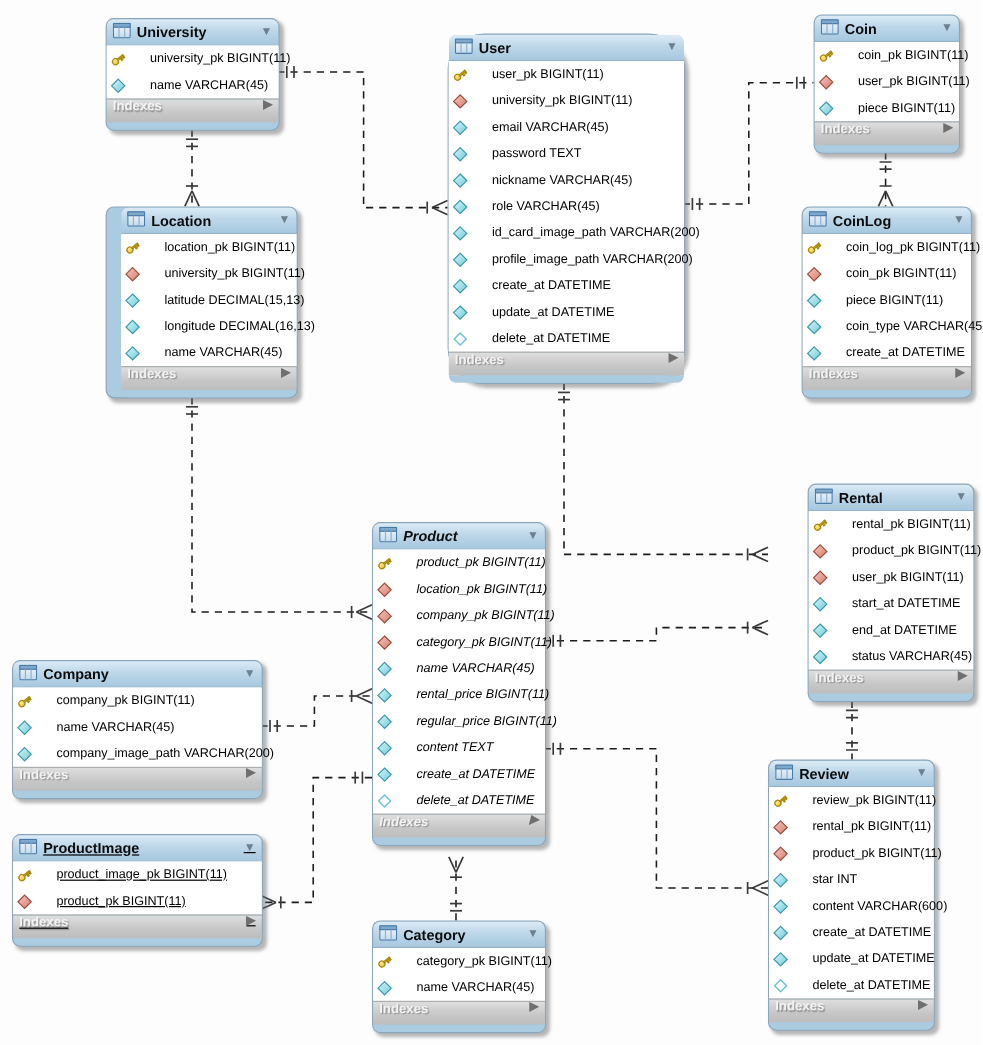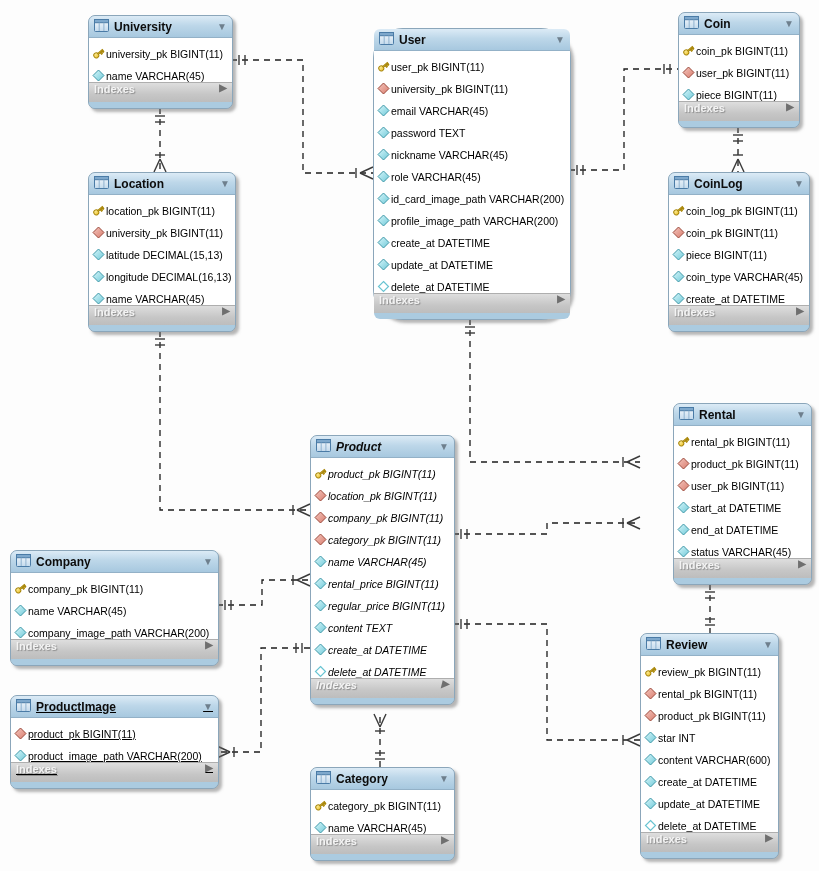--- a/index.html
+++ b/index.html
@@ -16,21 +16,21 @@
   .tbl-header {
     height:21px; display:flex; align-items:center; gap:5px; padding:0 5px;
     background:linear-gradient(180deg,#dcebf6 0%,#bdd7e9 45%,#a7c8df 100%);
     border-radius:6px 6px 0 0; border-bottom:1px solid #93b1c7;
     font-weight:bold; font-size:12px; color:#0c0c0c;
   }
   .tbl-header .spacer { flex:1; }
   .collapse-arrow { color:#6e7f8d; font-size:10px; line-height:1; cursor:pointer; }
   .tbl-rows { background:#ffffff; }
   .tbl-row {
-    height:22px; display:flex; align-items:flex-end; gap:1px; padding:0 3px;
+    height:22px; display:flex; align-items:center; gap:20px; padding:0 3px;
     font-size:10.5px; color:#000; white-space:nowrap; background:#fff;
   }
   .tbl-row .icon { flex:0 0 auto; display:flex; }
   .tbl-footer {
     height:19px; display:flex; justify-content:space-between;
     padding:0 5px; background:linear-gradient(180deg,#dedede 0%,#c6c6c6 60%,#bdbdbd 100%);
     border-top:1px solid #aeaeae; font-weight:bold; font-size:11px;
     color:#f3f3f3; text-shadow:1px 1px 1px #8e8e8e;
   }
   .expand-arrow { color:#6f6f6f; font-size:10px; line-height:1; text-shadow:none; cursor:pointer; }
@@ -420,21 +420,21 @@
           </span>
           <span>create_at DATETIME</span>
         </div>
       </div>
       <div class="tbl-footer">
         <span>Indexes</span>
         <span class="expand-arrow">▶</span>
       </div>
       <div class="tbl-strip"></div>
     </div>
-    <div class="db-table" style="left: 88px; top: 172px; width: 146px;">
+    <div class="db-table" style="left: 88px; top: 172px; width: 146px; padding-left: 12px;">
       <div class="tbl-header">
         <span class="icon"><svg width="15" height="13" viewBox="0 0 15 13">
             <rect x="0.5" y="0.5" width="14" height="12" rx="1" fill="url(#gtbl)" stroke="#4a7ba6"></rect>
             <rect x="0.5" y="0.5" width="14" height="3.2" fill="#7ea8cc" stroke="#4a7ba6"></rect>
             <line x1="5.2" y1="3.7" x2="5.2" y2="12" stroke="#8fb2cf"></line>
             <line x1="9.9" y1="3.7" x2="9.9" y2="12" stroke="#8fb2cf"></line>
           </svg></span>
         <span>Location</span>
         <span class="spacer"></span>
         <span class="collapse-arrow">▼</span>
@@ -728,32 +728,37 @@
             <line x1="9.9" y1="3.7" x2="9.9" y2="12" stroke="#8fb2cf"></line>
           </svg></span>
         <span>ProductImage</span>
         <span class="spacer"></span>
         <span class="collapse-arrow">▼</span>
       </div>
       <div class="tbl-rows">
         <div class="tbl-row">
           <span class="icon">
             <svg width="13" height="13" viewBox="0 0 13 13">
+              <g transform="rotate(-40 6.5 6.5)" stroke="#a8860a" stroke-width="1" fill="url(#gkey)">
+                <circle cx="3.6" cy="6.5" r="2.5"></circle>
+                <rect x="5.8" y="5.9" width="6.2" height="1.2"></rect>
+                <rect x="8.3" y="7" width="1.1" height="2.1"></rect>
+                <rect x="10.6" y="7" width="1.1" height="1.6"></rect>
+              </g>
+            </svg>
+          </span>
+          <span>product_image_pk BIGINT(11)</span>
+        </div>
+        <div class="tbl-row">
+          <span class="icon">
+            <svg width="13" height="13" viewBox="0 0 13 13">
               <polygon points="6.5,1 12,6.5 6.5,12 1,6.5" fill="url(#gred)" stroke="#9c4a3c" stroke-width="1"></polygon>
             </svg>
           </span>
           <span>product_pk BIGINT(11)</span>
-        </div>
-        <div class="tbl-row">
-          <span class="icon">
-            <svg width="13" height="13" viewBox="0 0 13 13">
-              <polygon points="6.5,1 12,6.5 6.5,12 1,6.5" fill="url(#gcyan)" stroke="#3e98a8" stroke-width="1"></polygon>
-            </svg>
-          </span>
-          <span>product_image_path VARCHAR(200)</span>
         </div>
       </div>
       <div class="tbl-footer">
         <span>Indexes</span>
         <span class="expand-arrow">▶</span>
       </div>
       <div class="tbl-strip"></div>
     </div>
     <div class="db-table" style="left: 310px; top: 767px; width: 143px;">
       <div class="tbl-header">

